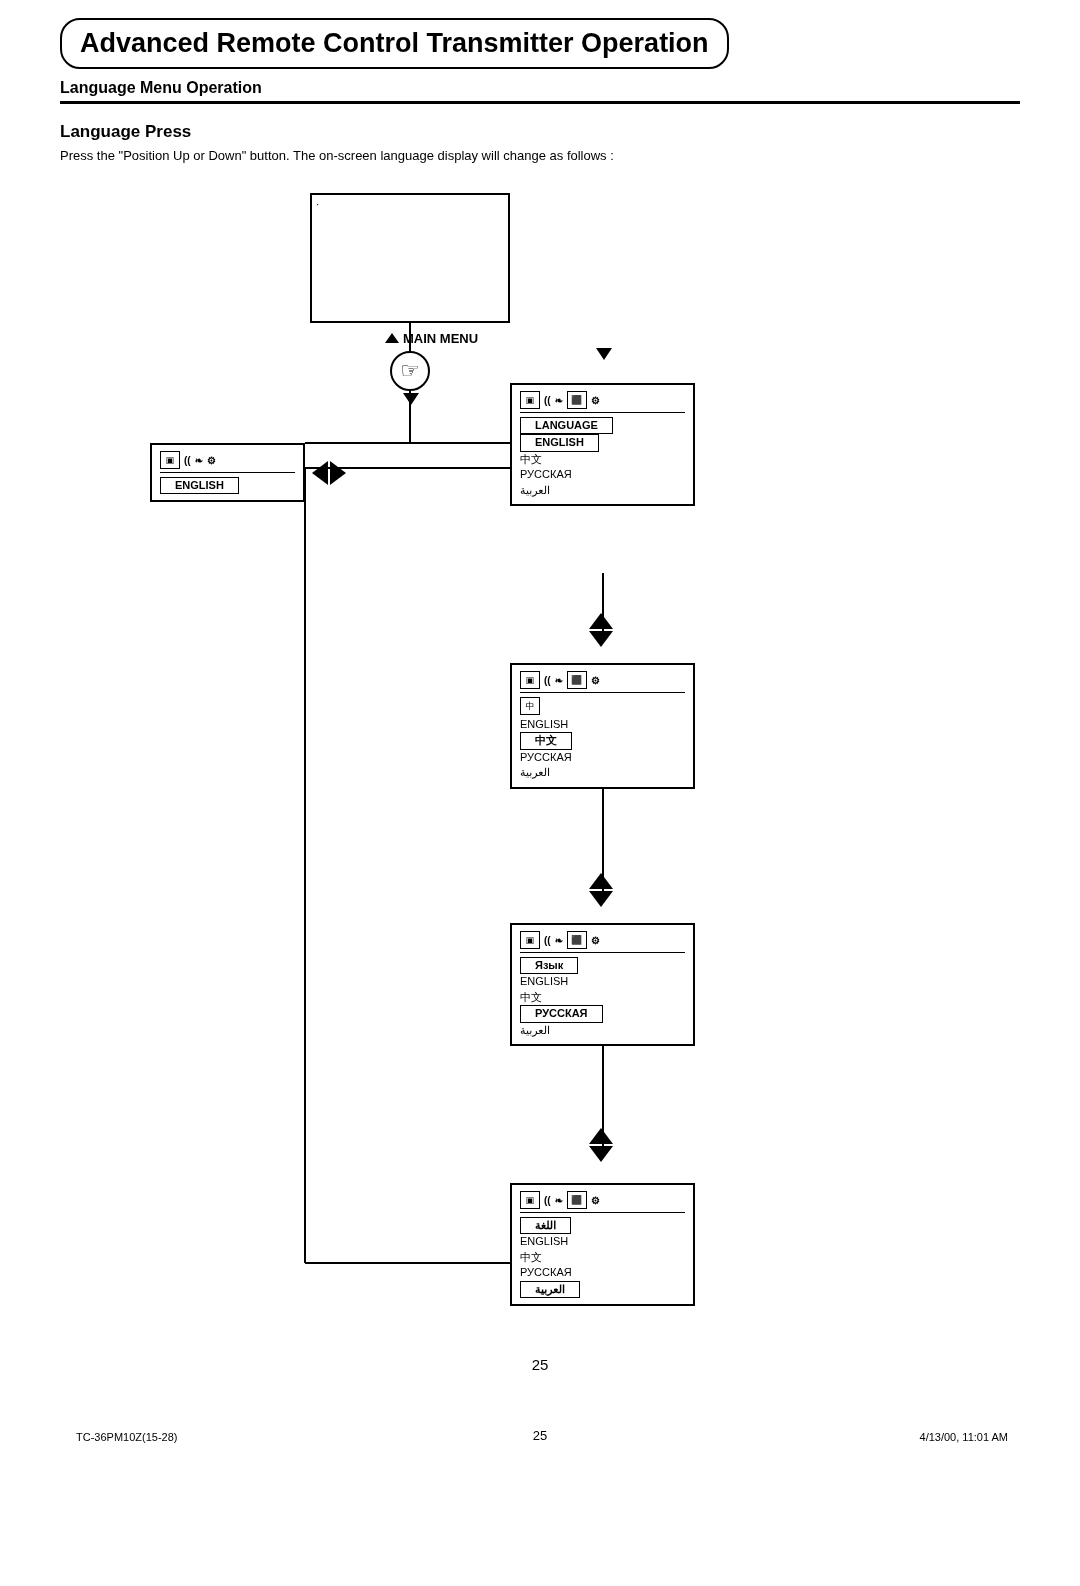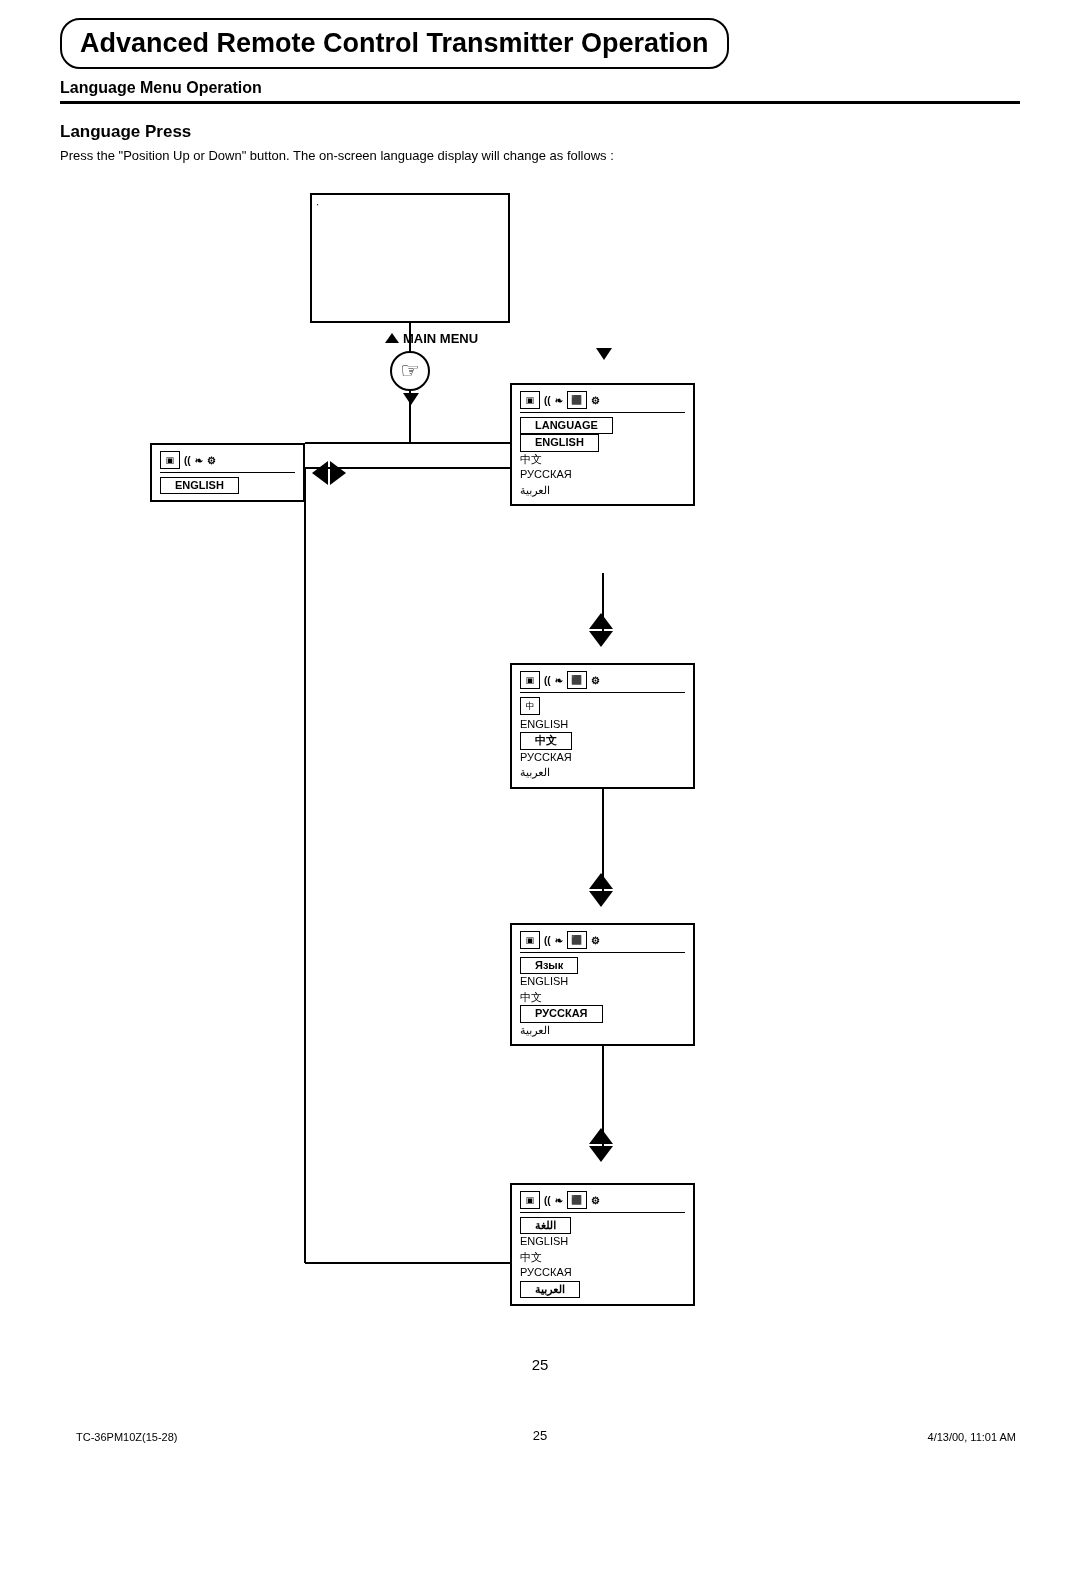--- a/index.html
+++ b/index.html
@@ -423,17 +423,17 @@
   </div>
 
   <div class="page-number">25</div>
 
 </div>
 
 
 <div style="position:relative; height:40px; margin: 0 60px;">
   <span class="footer-left" style="position:absolute; left:0; bottom:0; font-size:11px;margin-left:16px;">TC-36PM10Z(15-28)</span>
   <span style="position:absolute; left:50%; transform:translateX(-50%); bottom:0; font-size:13px;">25</span>
-  <span style="position:absolute; right:4px; bottom:0; font-size:11px;">4/13/00, 11:01 AM</span>
+  <span style="position:absolute; right:12px; bottom:0; font-size:11px;">4/13/00, 11:01 AM</span>
 </div>
 
 
 
 
 </body></html>

